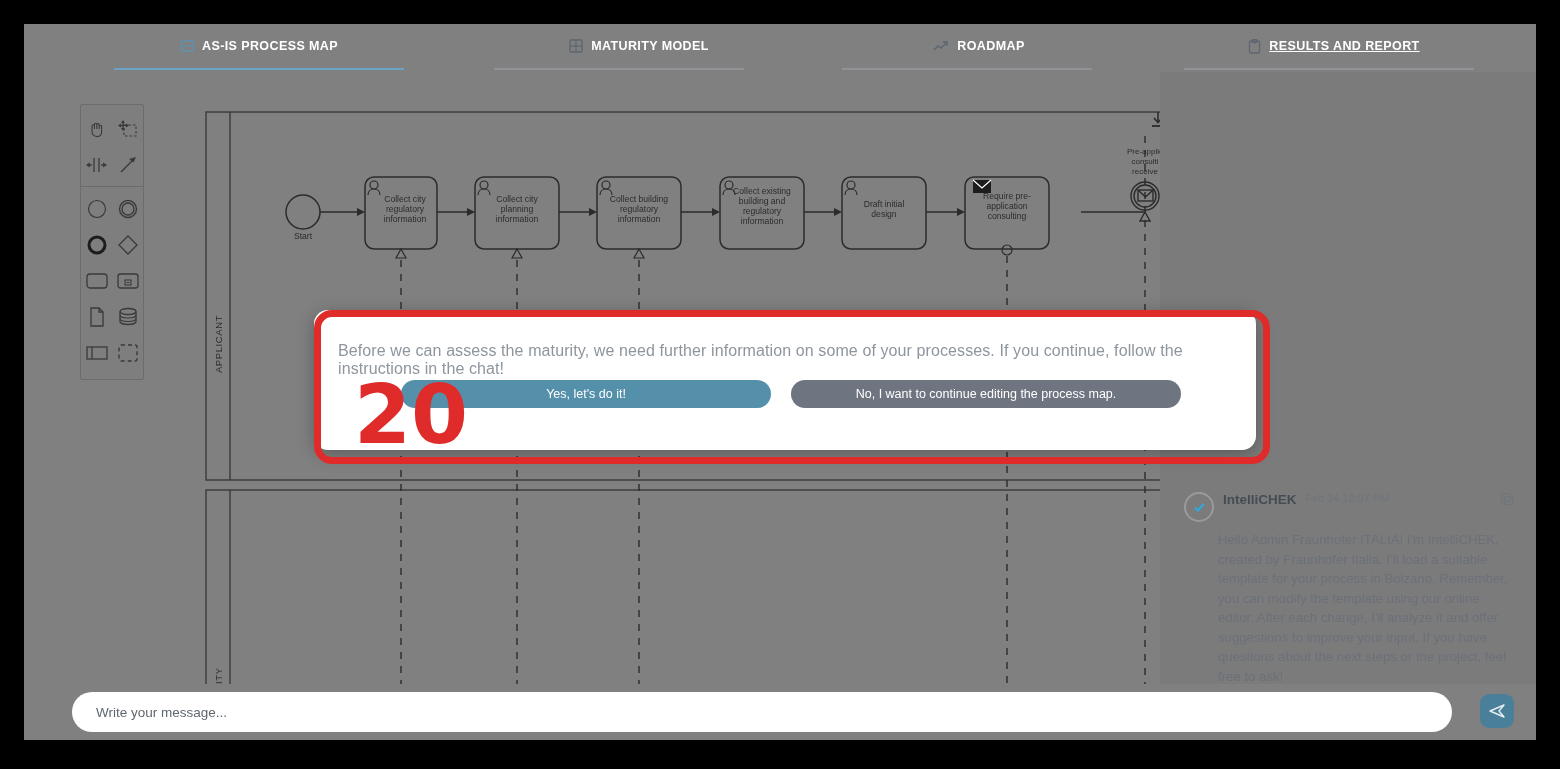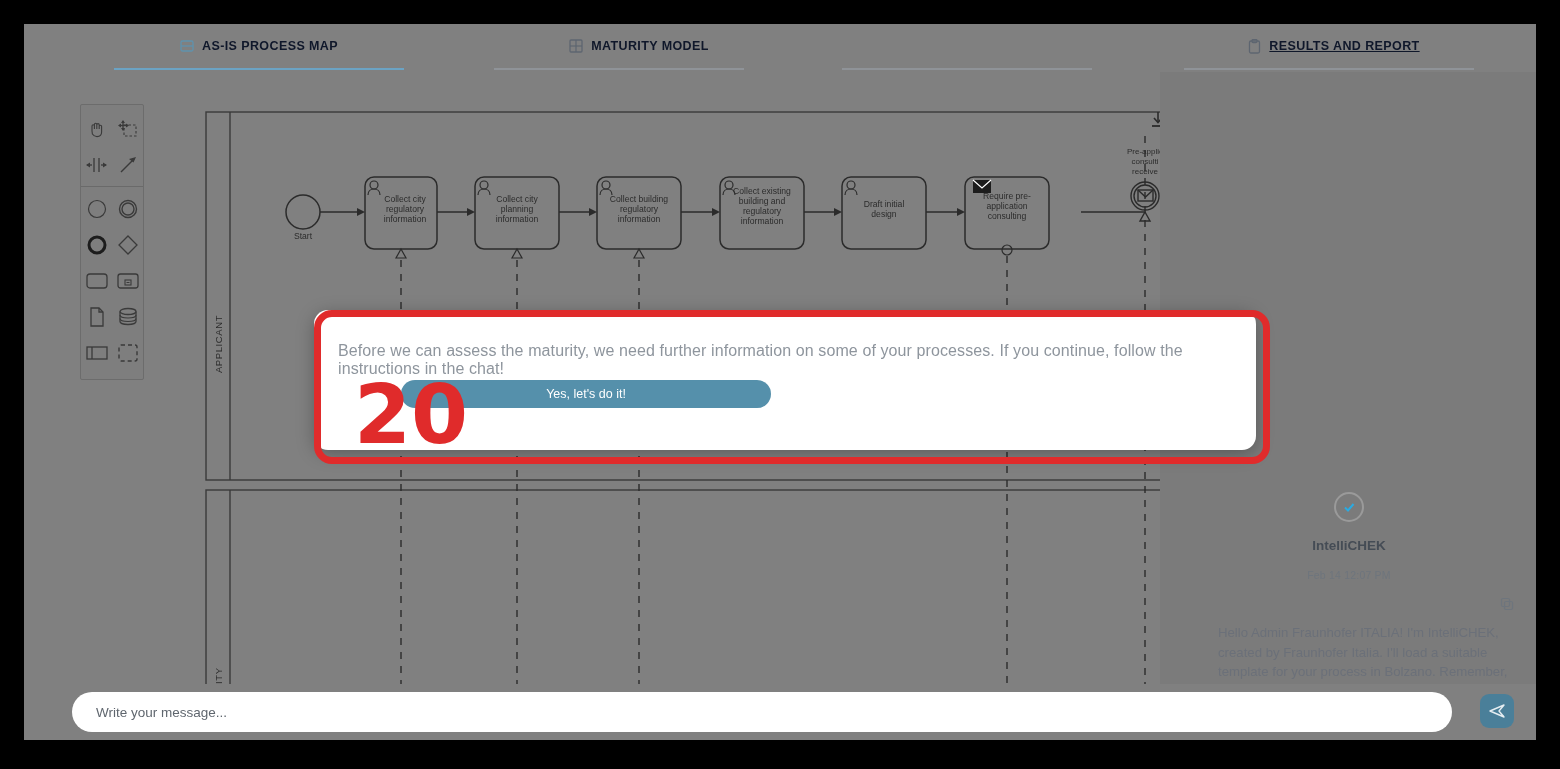--- a/index.html
+++ b/index.html
@@ -3,40 +3,40 @@
 <meta charset="utf-8">
 <style>
   html,body{margin:0;padding:0;background:#000;}
   body{width:1560px;height:769px;overflow:hidden;font-family:"Liberation Sans",sans-serif;}
 
   .screen{position:absolute;left:24px;top:24px;width:1512px;height:716px;background:#808080;overflow:hidden;}
 
   
   .tabbar{position:absolute;left:0;top:0;width:1512px;height:48px;}
   .tab{position:absolute;top:0;height:44px;display:flex;align-items:center;justify-content:center;gap:8px;
-       font-size:12.5px;font-weight:bold;letter-spacing:.4px;color:#0f172a;cursor:pointer;}
+       font-size:12.5px;font-weight:bold;letter-spacing:.4px;color:#ffffff;cursor:pointer;}
   .tab .tico{display:flex;align-items:center;}
-  .tab.active{color:#0f172a;}
+  .tab.active{color:#ffffff;}
   .tabline{position:absolute;height:2px;background:#9aa2ab;opacity:.55;}
   .tabline.active{background:#6ba3c4;opacity:1;height:2px;}
 
   
   .palette{position:absolute;left:56px;top:80px;width:62px;background:#7e7e7e;border:1px solid #6c6c6c;
            border-radius:2px;padding:6px 0 8px 0;display:flex;flex-wrap:wrap;}
   .pcell{width:31px;height:36px;display:flex;align-items:center;justify-content:center;cursor:pointer;}
   .psep{width:100%;height:1px;background:#6a6a6a;margin:3px 0 4px 0;}
 
   
   .canvas{position:absolute;left:160px;top:60px;width:1000px;height:600px;overflow:hidden;}
   .dlicon{position:absolute;right:16px;top:26px;cursor:pointer;}
 
   
   .chatpanel{position:absolute;left:1136px;top:48px;width:376px;height:620px;background:#7b7b7b;}
   .msg{position:absolute;left:24px;top:420px;width:330px;}
-  .msghead{display:flex;align-items:center;gap:16px;flex-direction:column;}
+  .msghead{display:flex;gap:9px;}
   .avatar{width:26px;height:26px;border-radius:50%;border:2px solid #9a9a9a;display:flex;align-items:center;justify-content:center;}
   .msgname{font-size:13.5px;font-weight:bold;color:#454c55;}
   .msgtime{font-size:10.5px;color:#6e757d;letter-spacing:.2px;}
   .copyico{margin-left:auto;cursor:pointer;}
   .msgbody{margin-top:8px;margin-left:34px;font-size:13.2px;line-height:19.5px;color:#6b7079;}
 
   
   .composer{position:absolute;left:0;bottom:0;width:1512px;height:56px;background:#808080;}
   .cinput{position:absolute;left:48px;top:8px;width:1380px;height:40px;background:#ffffff;border-radius:20px;
           display:flex;align-items:center;padding:0 24px;box-sizing:border-box;font-size:13.5px;color:#5f666e;cursor:text;}
@@ -75,20 +75,29 @@
     </div>
     <div class="tab" style="left:480px;width:270px;">
       <span class="tico">
         <svg width="14" height="14" viewBox="0 0 14 14">
             <rect x="1" y="1" width="12" height="12" rx="1" fill="none" stroke="#5d6570" stroke-width="1.3"></rect>
             <line x1="7" y1="1" x2="7" y2="13" stroke="#5d6570" stroke-width="1.2"></line>
             <line x1="1" y1="7" x2="13" y2="7" stroke="#5d6570" stroke-width="1.2"></line>
           </svg>
       </span>
       <span>MATURITY MODEL</span>
+    </div>
+    <div class="tab" style="left:820px;width:270px;">
+      <span class="tico">
+        <svg width="16" height="12" viewBox="0 0 16 12">
+            <polyline points="1,10 5,6 8,8 14,2" fill="none" stroke="#5d6570" stroke-width="1.4"></polyline>
+            <polyline points="10,2 14,2 14,6" fill="none" stroke="#5d6570" stroke-width="1.4"></polyline>
+          </svg>
+      </span>
+      <span>ROADMAP</span>
     </div>
     <div class="tab" style="left:1160px;width:300px;text-decoration:underline;">
       <span class="tico">
         <svg width="13" height="15" viewBox="0 0 13 15">
             <rect x="1.5" y="2" width="10" height="12" rx="1.5" fill="none" stroke="#5d6570" stroke-width="1.3"></rect>
             <rect x="4" y="0.6" width="5" height="3" rx="1" fill="none" stroke="#5d6570" stroke-width="1.3"></rect>
           </svg>
       </span>
       <span>RESULTS AND REPORT</span>
     </div>
@@ -344,20 +353,21 @@
     <div class="sendbtn">
       <svg width="18" height="18" viewBox="0 0 18 18">
           <path d="M2 9l14-6-5 6 5 6z" fill="none" stroke="#e6eef2" stroke-width="1.4" stroke-linejoin="round"></path>
         </svg>
     </div>
   </div>
 
   <div class="modal">
     <div class="mtext">Before we can assess the maturity, we need further information on some of your processes. If you continue, follow the instructions in the chat!</div>
     <div class="mbtn yes">Yes, let's do it!</div>
+    <div class="mbtn no">No, I want to continue editing the process map.</div>
   </div>
 
   <div class="overlay">
     <div class="redbox"></div>
     <div class="num19">20</div>
   </div>
 
 </div>
 
 </body></html>

